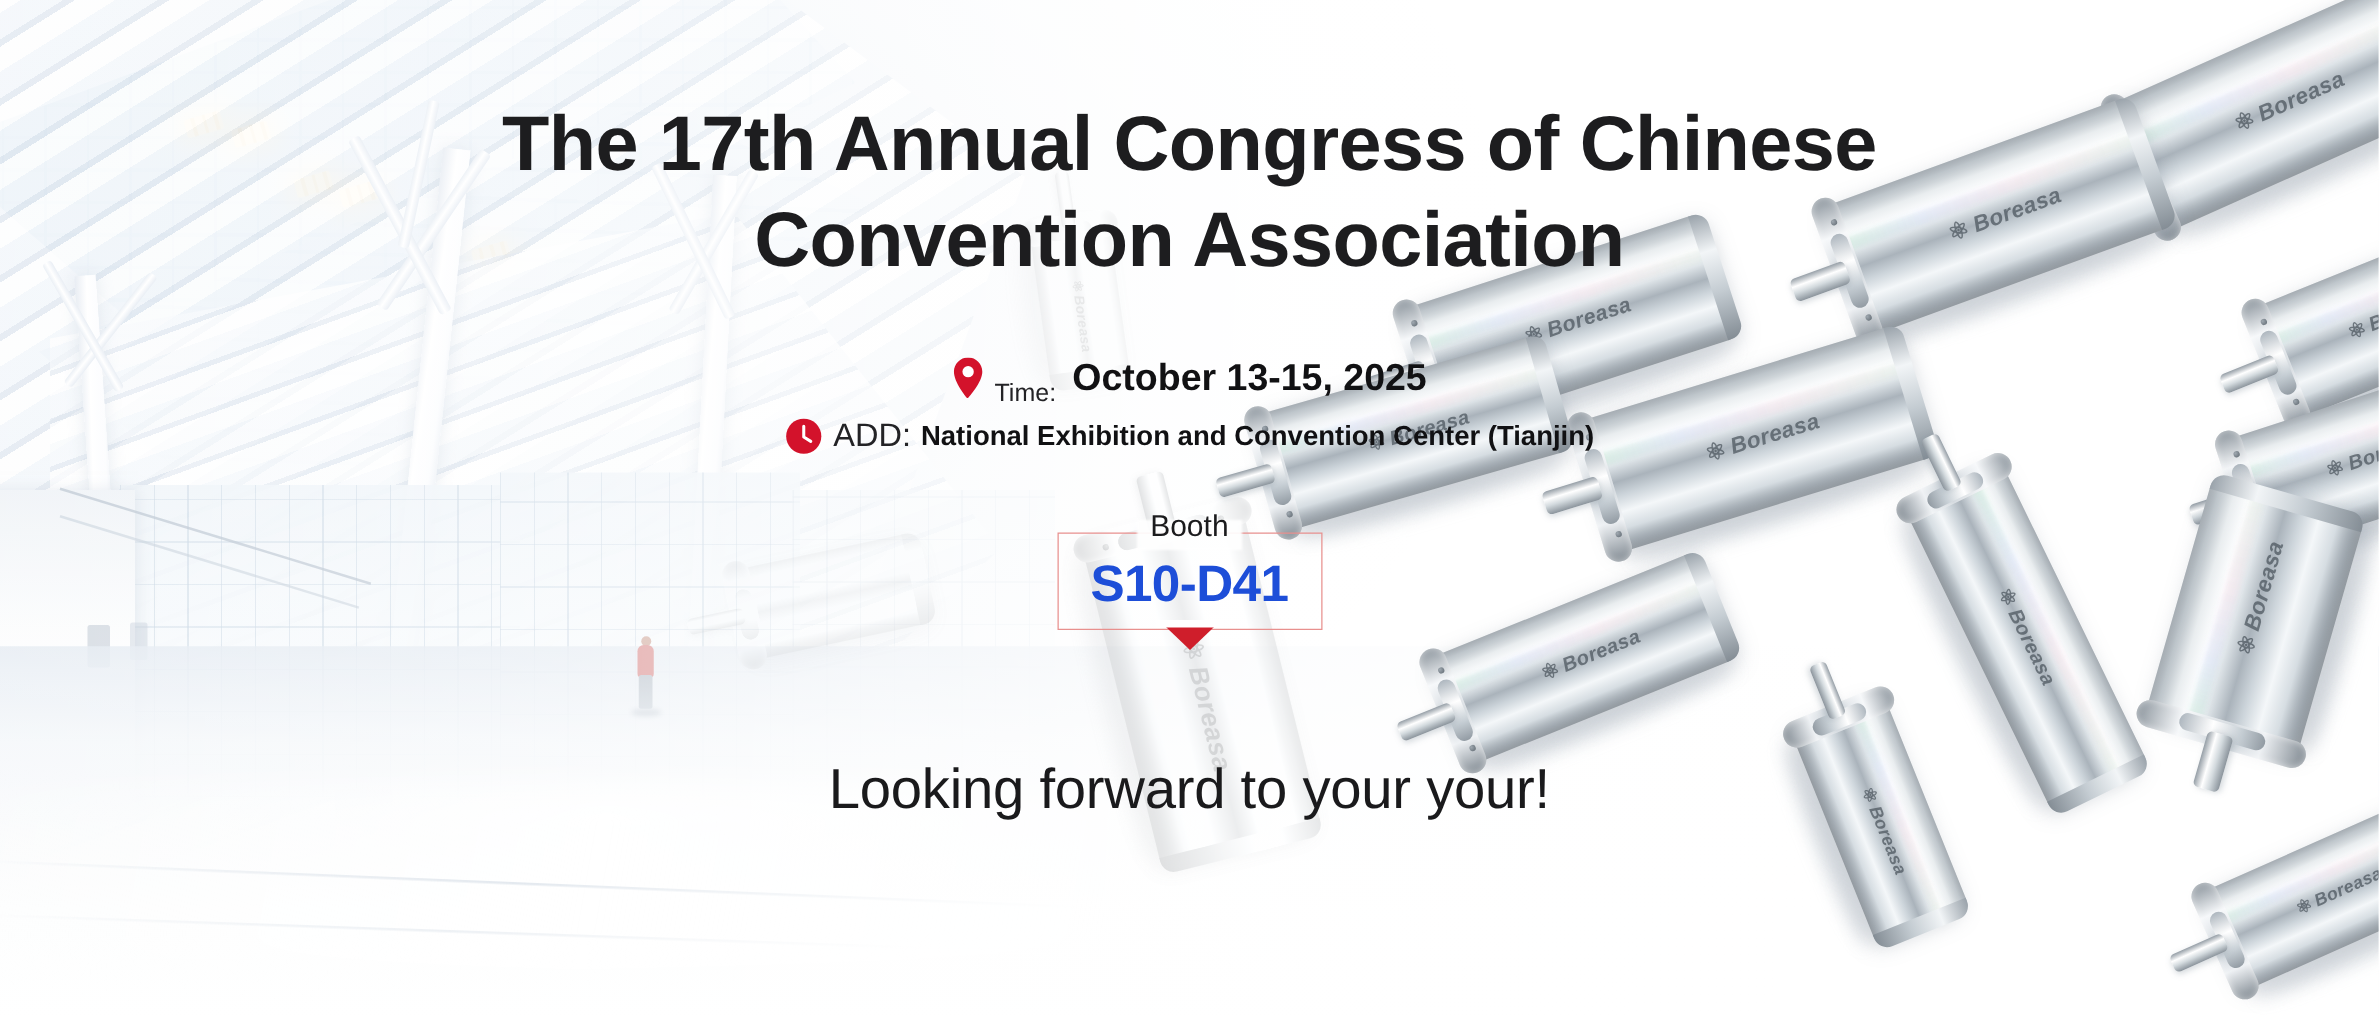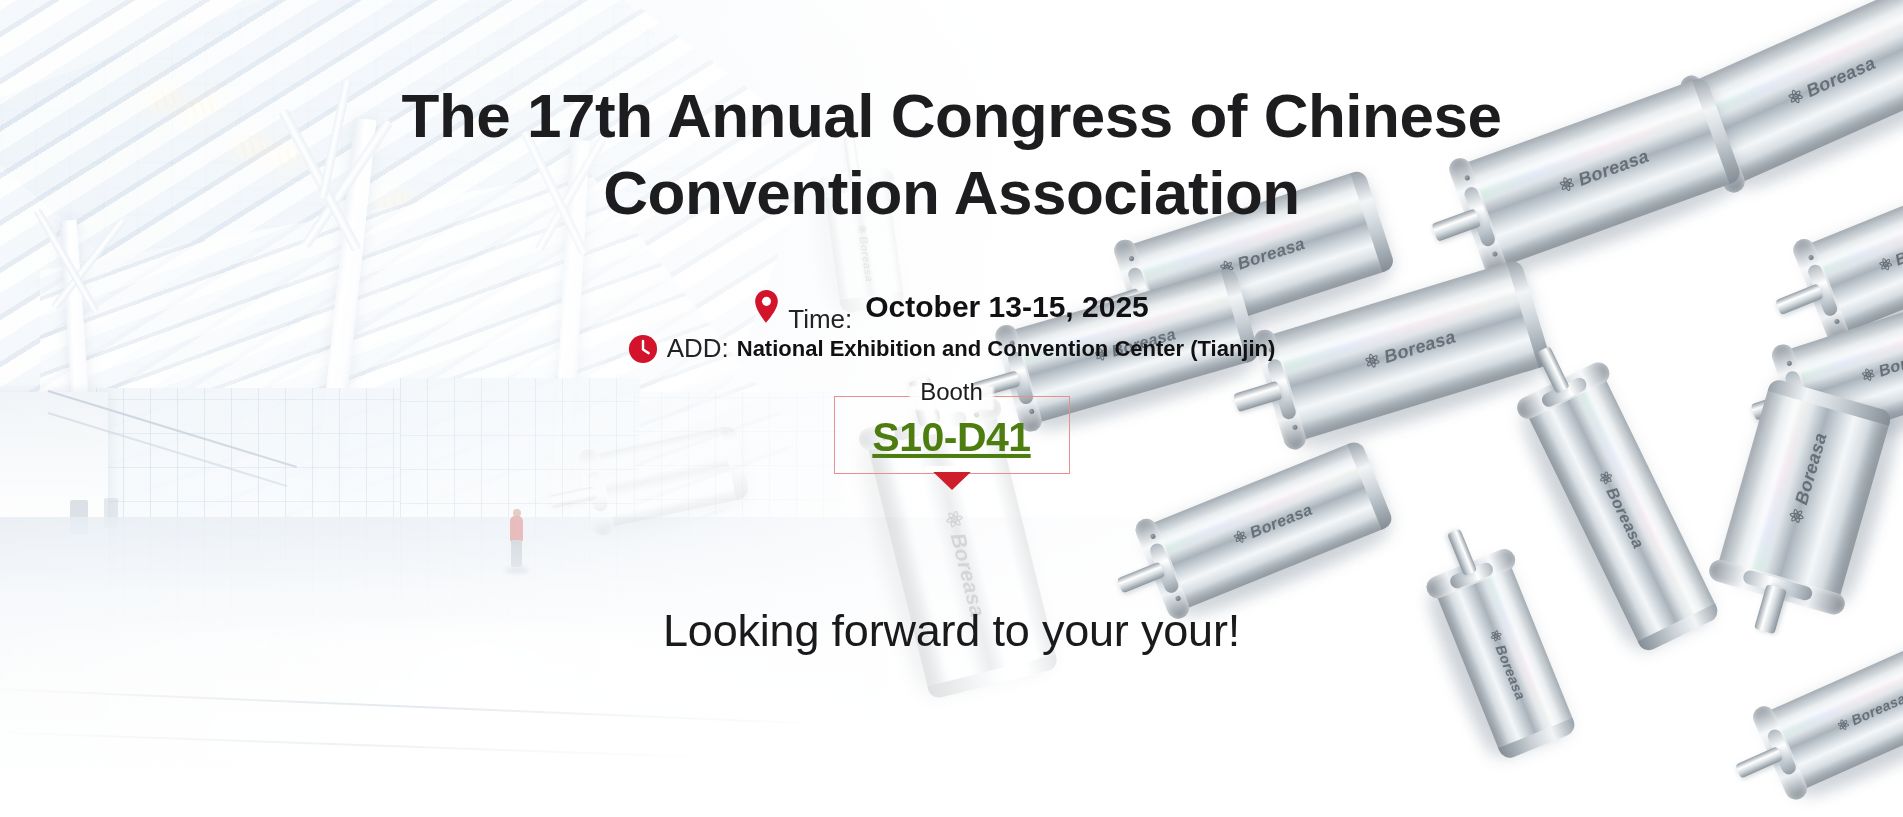--- a/index.html
+++ b/index.html
@@ -293,38 +293,38 @@
   .row-add  { top: 333px; }
 
   .ico { flex: 0 0 auto; display: inline-flex; margin-right: 9px; }
 
   .lbl {
     font-family: "Liberation Sans", sans-serif;
     font-weight: 400;
     color: #232326;
     white-space: nowrap;
   }
-  .row-time .lbl { font-size: 26px; margin-right: 13px; margin-top: 26px; }
+  .row-time .lbl { font-size: 20px; margin-right: 13px; margin-top: 26px; }
   .row-add  .lbl { font-size: 26px; margin-right: 8px; }
 
   .val {
     font-family: "Liberation Sans", sans-serif;
     font-weight: 700;
     color: #111113;
     white-space: nowrap;
   }
   .row-time .val { font-size: 30px; }
   .row-add  .val { font-size: 22px; }
 
   
   .booth-wrap {
     position: absolute;
-    left: 50%; top: 396px;
+    left: 50%; top: 426px;
     transform: translateX(-50%);
-    width: 236px;
+    width: 212px;
   }
   .booth-frame {
     position: relative;
     width: 100%;
     height: 78px;
     border: 1.6px solid #e8908e;
     border-image: none;
   }
   
   .booth-frame::before {
@@ -356,23 +356,22 @@
   }
   .booth-code {
     position: absolute;
     left: 0; right: 0; top: 50%;
     transform: translateY(-44%);
     text-align: center;
     font-family: "Liberation Sans", sans-serif;
     font-weight: 700;
     font-size: 41px;
     letter-spacing: -.5px;
-    color: #4d7c0f;
+    color: #1d4ed8;
     line-height: 1;
-    text-decoration: underline;
   }
   .booth-arrow {
     position: absolute;
     left: 50%; bottom: -17px;
     transform: translateX(-50%);
     width: 0; height: 0;
     border-left: 23px solid transparent;
     border-right: 23px solid transparent;
     border-top: 22px solid #cf1e2b;
     z-index: 3;

